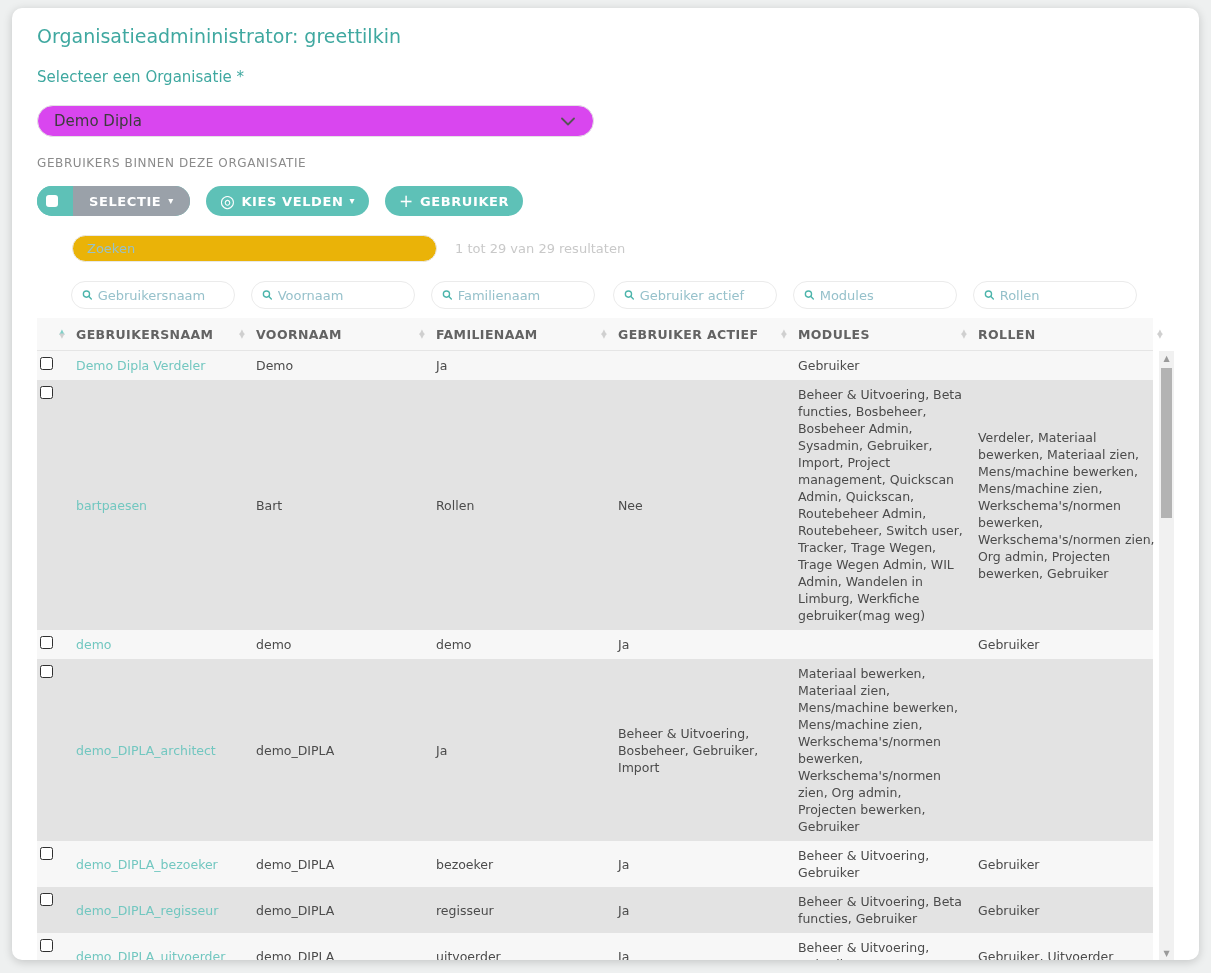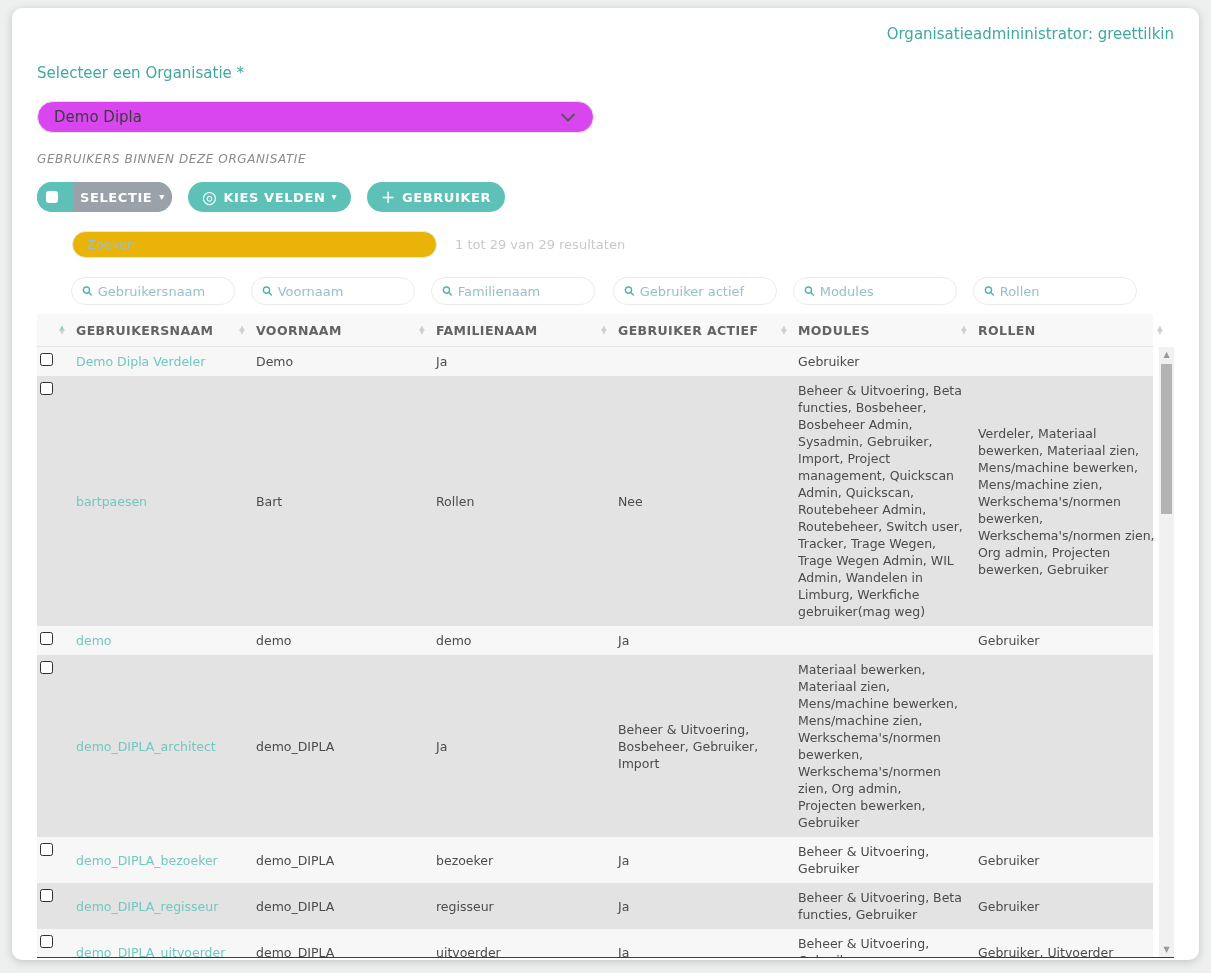--- a/index.html
+++ b/index.html
@@ -25,43 +25,43 @@
     position:relative;
     overflow:hidden;
   }
   .card{
     position:absolute;left:12px;top:8px;width:1187px;height:952px;
     background:#ffffff;border-radius:10px;
     box-shadow:0 2px 10px rgba(0,0,0,0.18);
     padding:17px 25px 0 25px;
     overflow:hidden;
   }
-  .admin-label{color:var(--accent-dark);font-size:15px;margin-bottom:21px;text-align:right;}
+  .admin-label{color:var(--accent-dark);font-size:19px;margin-bottom:21px;}
   .select-label{color:var(--accent-dark);font-size:15px;margin-bottom:19px;}
   .org-select{
     width:557px;height:32px;border:1px solid #e3e3e3;border-radius:16px;
     display:flex;align-items:center;justify-content:space-between;
     padding:0 18px 0 16px;font-size:15px;color:#3c3c3c;background:#d946ef;cursor:pointer;
   }
-  .section-title{color:var(--muted);font-size:12px;letter-spacing:0.6px;margin:19px 0 0 0;font-style:italic;}
+  .section-title{color:var(--muted);font-size:12px;letter-spacing:0.6px;margin:19px 0 0 0;}
   .toolbar{display:flex;gap:16px;margin-top:16px;height:30px;}
   .btn{
     display:flex;align-items:center;border:none;border-radius:15px;height:30px;
     background:var(--accent);color:#fff;font-size:13px;font-weight:700;
     letter-spacing:0.6px;cursor:pointer;padding:0 14px;gap:6px;
     font-family:inherit;
   }
   .btn-split{padding:0;overflow:hidden;}
   .btn-split .seg-check{
     width:30px;height:30px;background:var(--accent);
     display:flex;align-items:center;justify-content:center;flex:0 0 30px;
   }
   .btn-split .seg-label{
     background:var(--gray-btn);height:30px;display:flex;align-items:center;
-    padding:0 7px;gap:7px;
+    padding:0 16px;gap:7px;
   }
   .white-square{width:12px;height:12px;background:#fff;border-radius:3px;display:inline-block;}
   .caret{font-size:10px;line-height:1;}
   .eye-glyph{font-size:17px;font-weight:400;line-height:1;}
   .plus-glyph{font-size:17px;font-weight:400;line-height:1;}
   .search-row{display:flex;align-items:center;margin:19px 0 0 35px;}
   .search-input{
     width:365px;height:27px;border:1px solid #e8e8e8;border-radius:14px;
     padding:0 14px;font-size:13px;color:var(--text);outline:none;
     font-family:inherit;background:#eab308;

